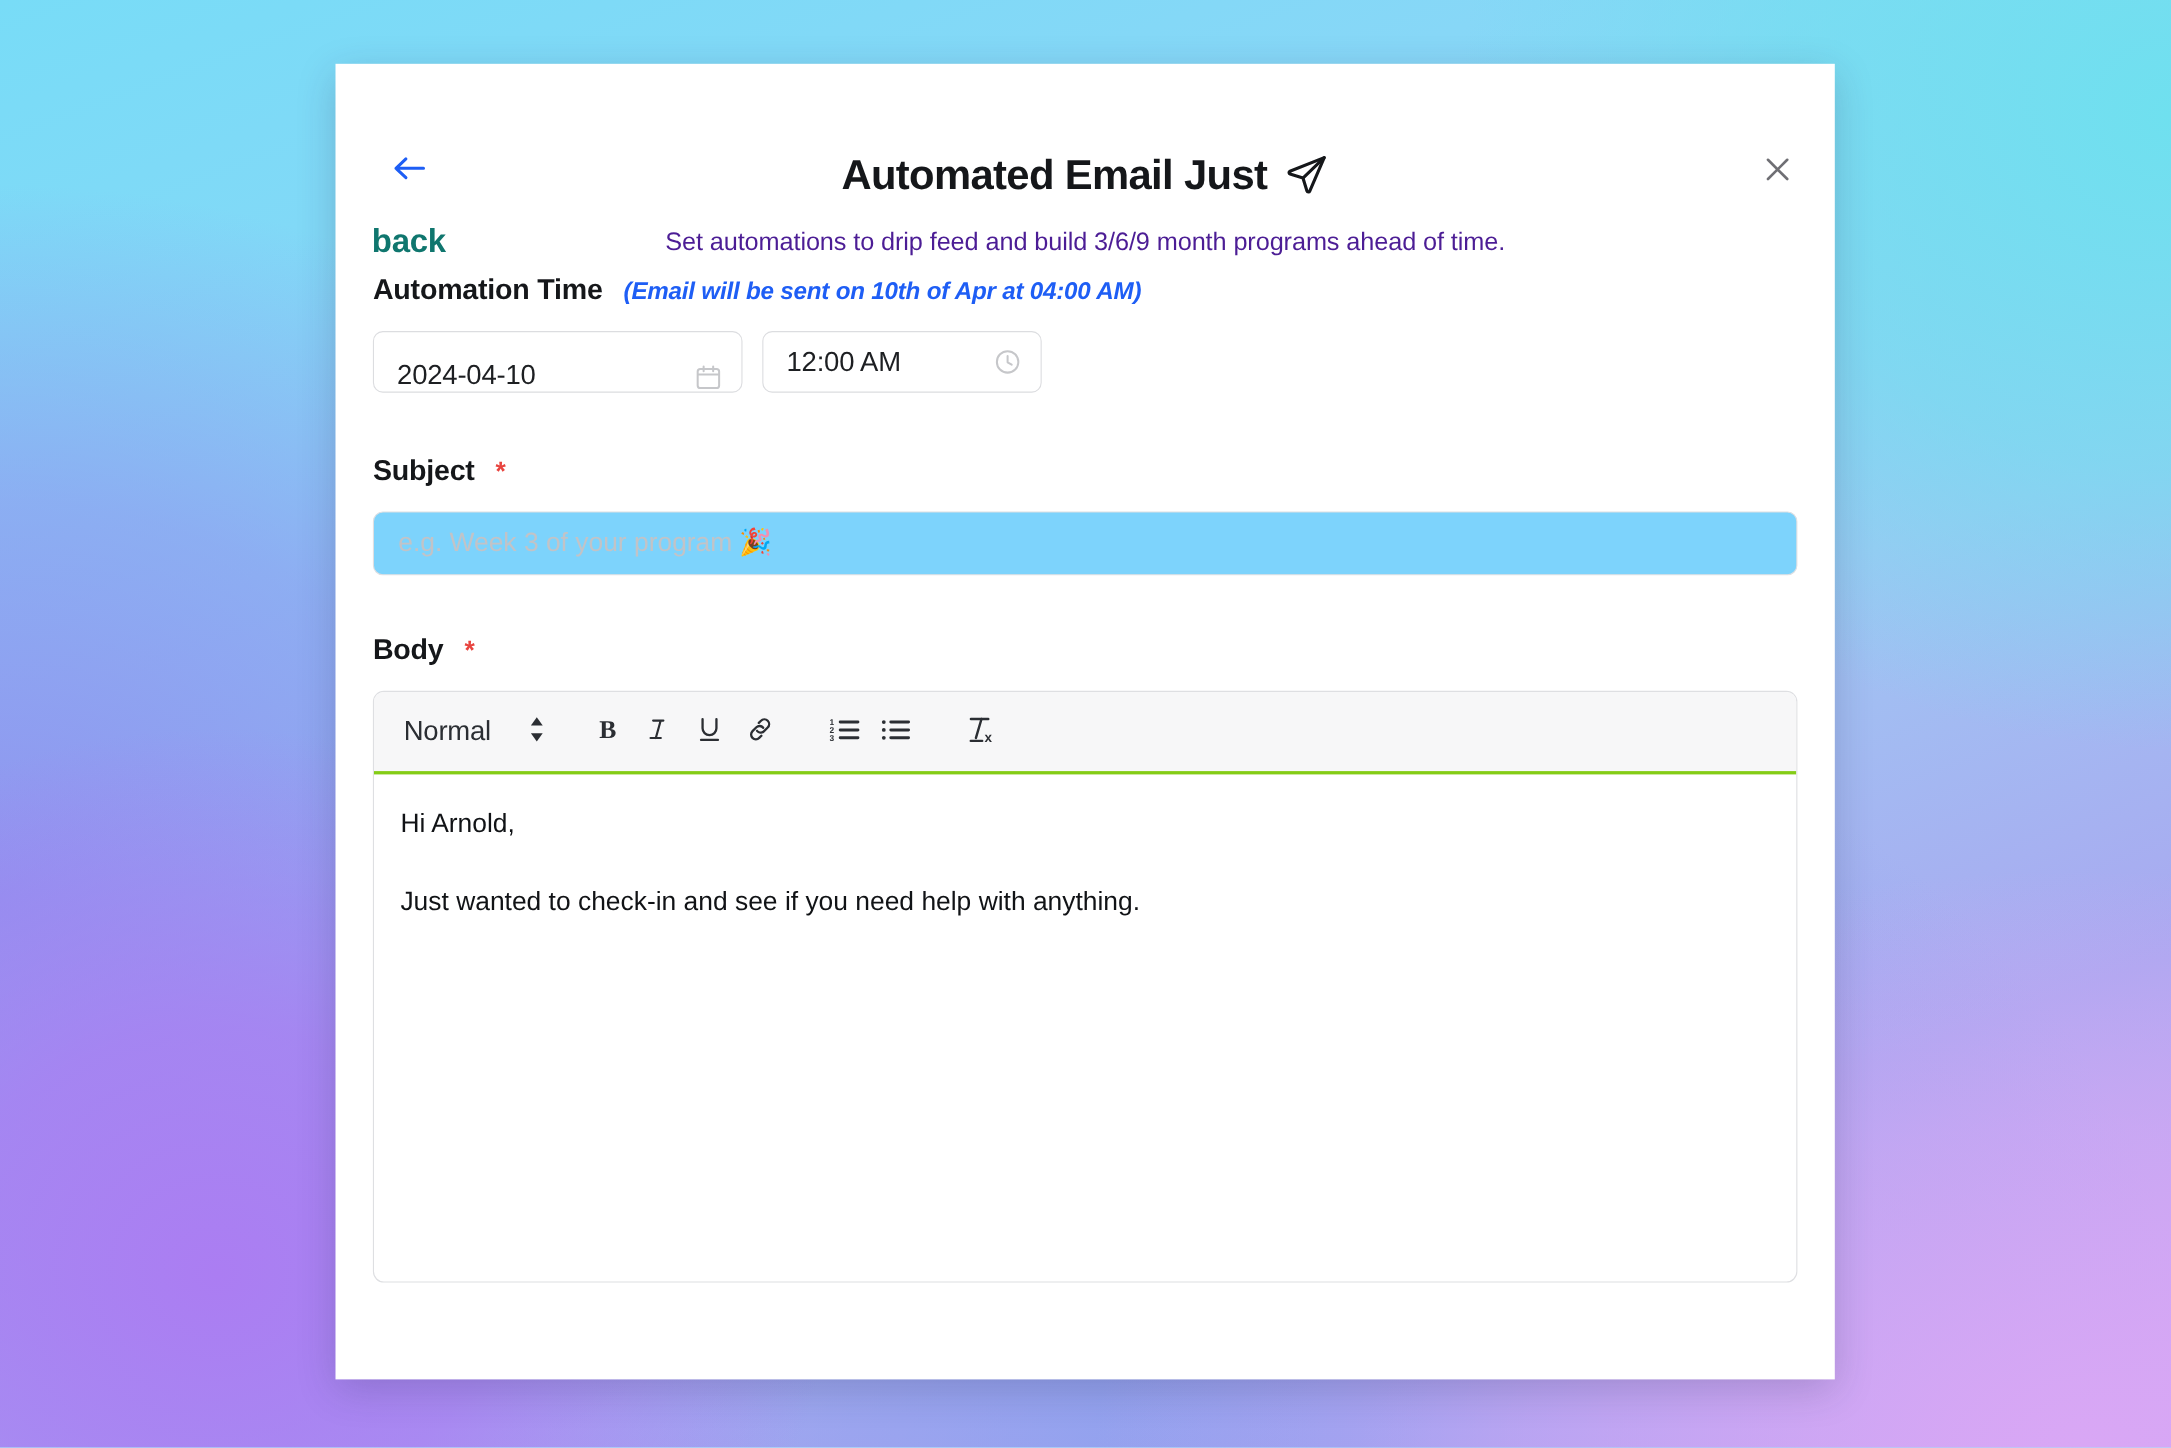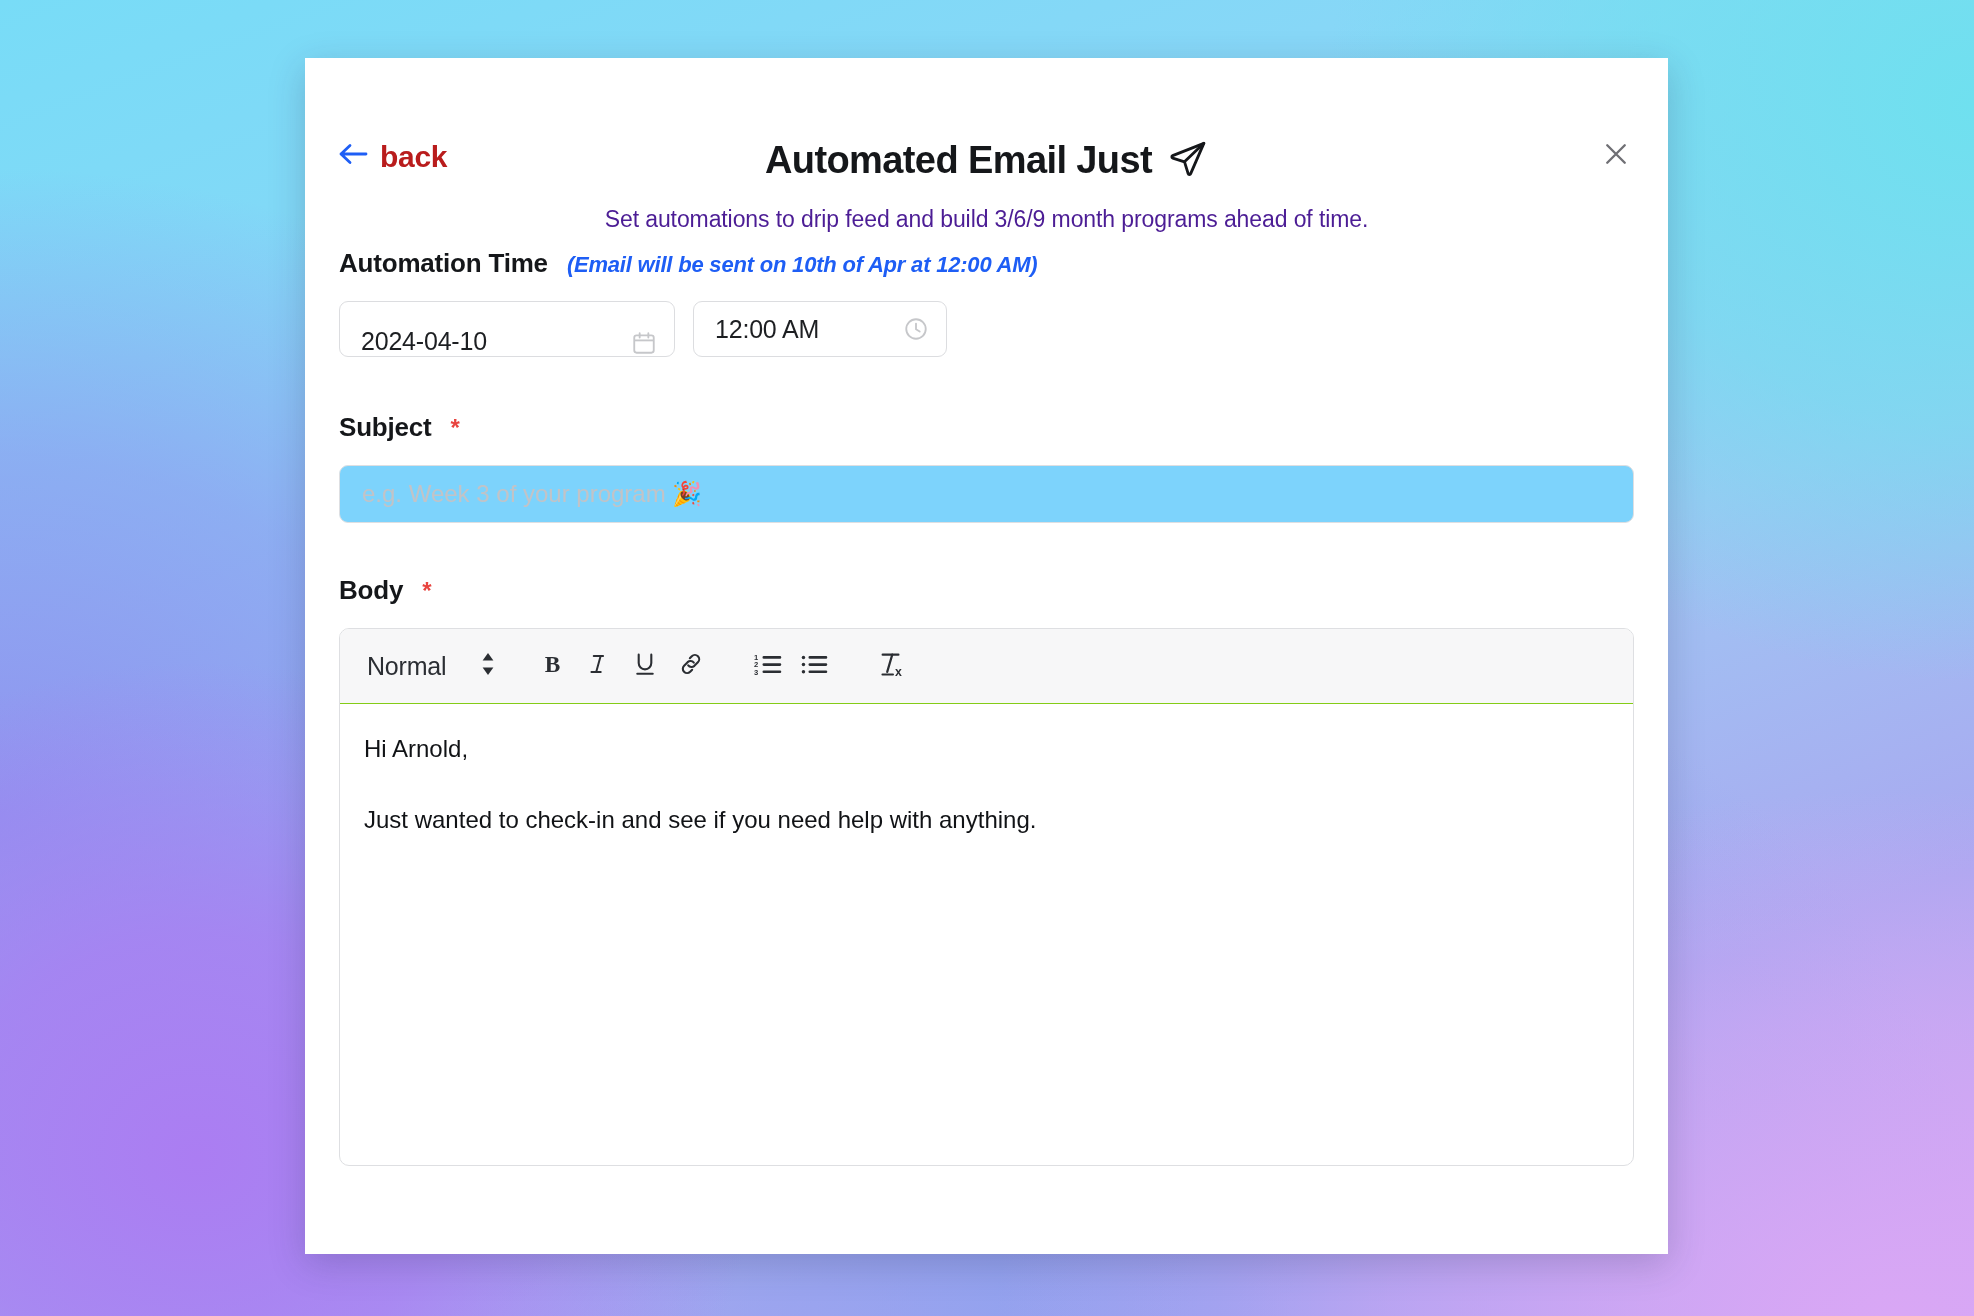--- a/index.html
+++ b/index.html
@@ -45,27 +45,28 @@
     position: relative;
     height: 112px;
   }
 
   .back-link {
     position: absolute;
     left: 33px;
     top: 82px;
     display: flex;
     align-items: center;
-    gap: 12px;
-    color: #b91c1c;
+    gap: 29px;
+    color: #0f766e;
     font-size: 30px;
     font-weight: 700;
     letter-spacing: -0.3px;
     cursor: pointer;
     user-select: none;
+    flex-direction: column;
   }
   .back-arrow { display: block; }
 
   .title-row {
     position: absolute;
     left: 0;
     right: 0;
     top: 80px;
     display: flex;
     align-items: center;
@@ -187,21 +188,21 @@
     border-radius: 10px;
     background: #fff;
     overflow: hidden;
     height: 538px;
     display: flex;
     flex-direction: column;
   }
   .editor-toolbar {
     height: 75px;
     background: #f7f7f8;
-    border-bottom: 1px solid #84cc16;
+    border-bottom: 3px solid #84cc16;
     display: flex;
     align-items: center;
     padding-left: 27px;
   }
   .tb-format {
     display: flex;
     align-items: center;
     gap: 32px;
     cursor: pointer;
     user-select: none;
@@ -272,21 +273,21 @@
     </div>
 
     <div class="subtitle">Set automations to drip feed and build 3/6/9 month programs ahead of time.</div>
   </div>
 
   <div class="form-area">
 
     <div>
       <div class="field-label">
         <span>Automation Time</span>
-        <span class="hint-note">(Email will be sent on 10th of Apr at 12:00 AM)</span>
+        <span class="hint-note">(Email will be sent on 10th of Apr at 04:00 AM)</span>
       </div>
 
       <div class="datetime-row">
 
         <div class="dt-input date">
           <span class="dt-value">2024-04-10</span>
           <span class="dt-icon">
             <svg width="26" height="26" viewBox="0 0 24 24" fill="none">
               <rect x="3" y="5" width="18" height="16" rx="2.2" stroke="#c6c7ca" stroke-width="1.7"></rect>
               <path d="M3 9.6h18" stroke="#c6c7ca" stroke-width="1.7"></path>

